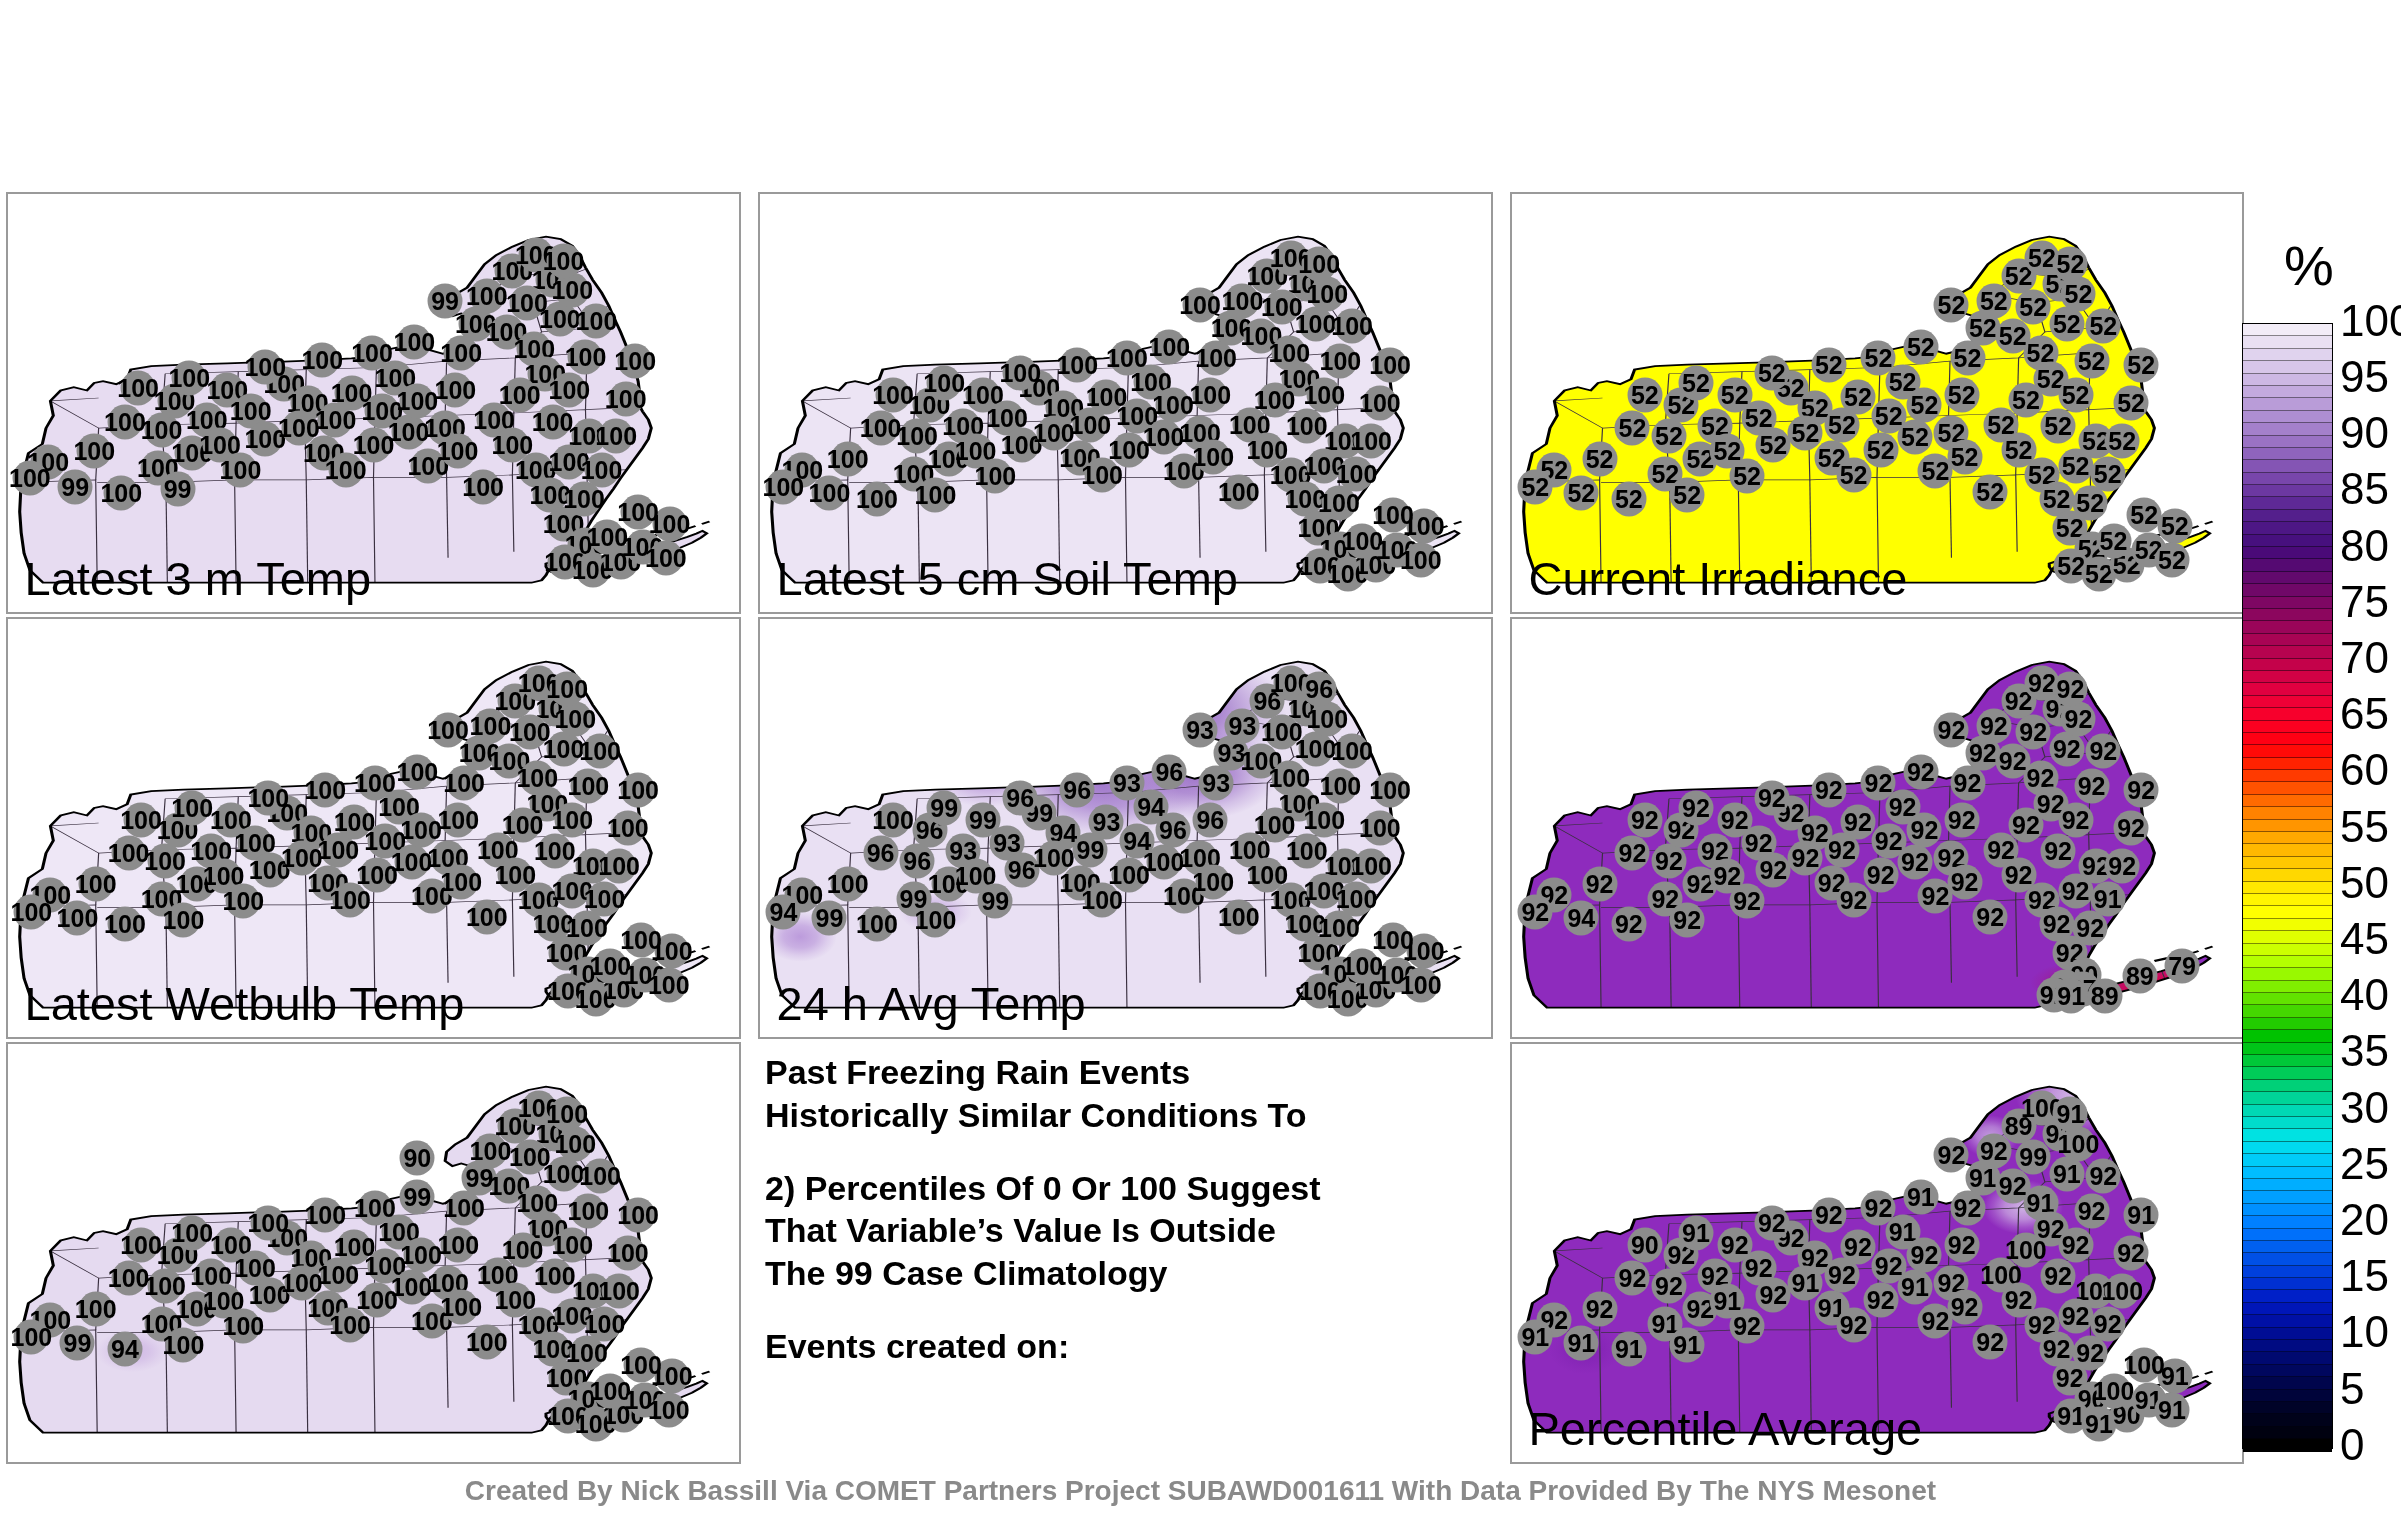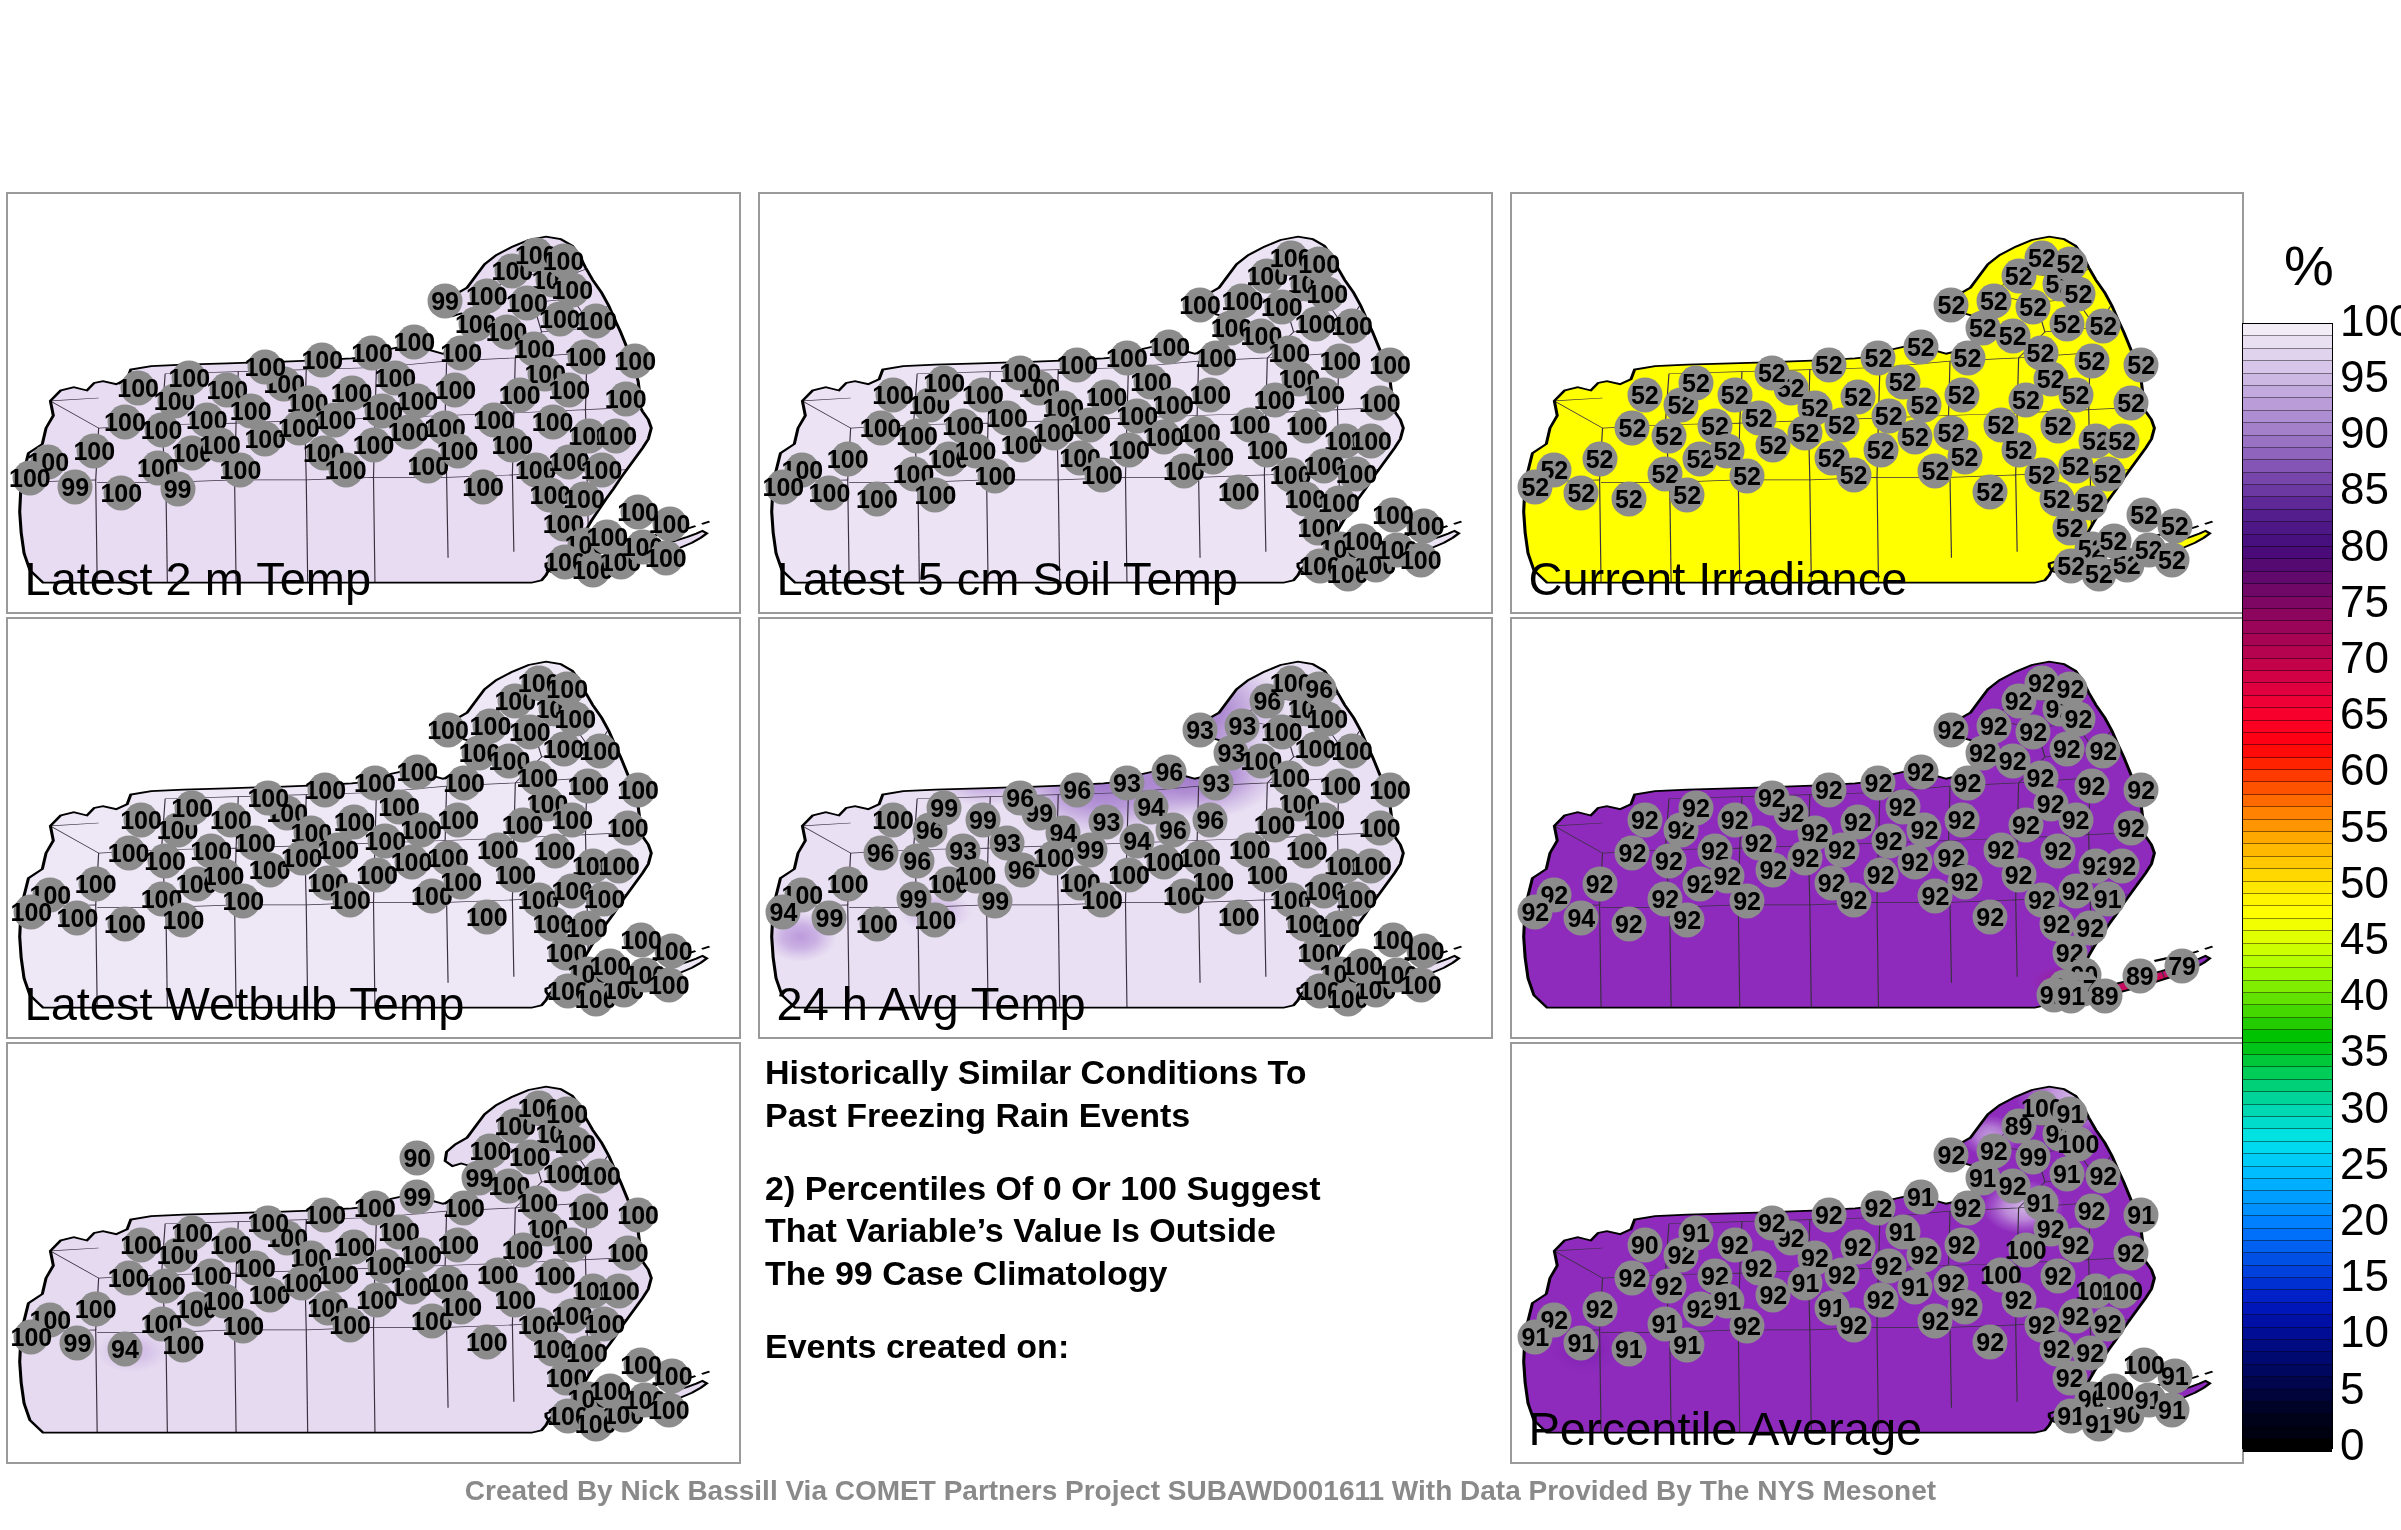--- a/index.html
+++ b/index.html
@@ -443,21 +443,21 @@
           </div>
           <div class="stn" style="left: 61.5%; top: 61.5%;">
             <div class="dot"></div>
             <div class="val">100</div>
           </div>
           <div class="stn" style="left: 65%; top: 70%;">
             <div class="dot"></div>
             <div class="val">100</div>
           </div>
         </div>
-        <div class="panel-label">Latest 2 m Temp</div>
+        <div class="panel-label">Latest 3 m Temp</div>
       </div>
       <div class="panel" style="left: 758px; top: 192px; width: 735px; height: 422px;">
         <div class="mapwrap">
           <svg class="mapsvg" viewBox="0 0 1 1" preserveAspectRatio="none">
             <defs>
               <clipPath id="clipState1">
                 <path d="M 0.018 0.690 L 0.028 0.620 L 0.047 0.598 L 0.052 0.560 L 0.062 0.530 L 0.058 0.495 L 0.072 0.470 L 0.090 0.462 L 0.108 0.470 L 0.118 0.452 L 0.130 0.448 L 0.148 0.455 L 0.163 0.443 L 0.168 0.420 L 0.196 0.412 L 0.240 0.408 L 0.300 0.405 L 0.360 0.402 L 0.420 0.398 L 0.470 0.393 L 0.500 0.388 L 0.520 0.372 L 0.545 0.362 L 0.570 0.370 L 0.595 0.382 L 0.618 0.372 L 0.632 0.350 L 0.640 0.318 L 0.632 0.292 L 0.620 0.286 L 0.608 0.292 L 0.598 0.280 L 0.600 0.258 L 0.612 0.240 L 0.628 0.224 L 0.640 0.196 L 0.652 0.168 L 0.668 0.146 L 0.690 0.126 L 0.712 0.110 L 0.736 0.102 L 0.756 0.108 L 0.772 0.124 L 0.782 0.148 L 0.790 0.176 L 0.800 0.206 L 0.812 0.236 L 0.822 0.268 L 0.830 0.300 L 0.838 0.330 L 0.845 0.360 L 0.852 0.390 L 0.858 0.420 L 0.862 0.448 L 0.864 0.475 L 0.862 0.500 L 0.868 0.520 L 0.876 0.540 L 0.880 0.560 L 0.876 0.586 L 0.868 0.608 L 0.858 0.632 L 0.848 0.656 L 0.838 0.680 L 0.828 0.706 L 0.818 0.730 L 0.808 0.756 L 0.798 0.782 L 0.790 0.806 L 0.784 0.828 L 0.776 0.846 L 0.768 0.860 L 0.758 0.872 L 0.748 0.884 L 0.740 0.898 L 0.736 0.912 L 0.730 0.924 L 0.716 0.930 L 0.700 0.930 L 0.684 0.930 L 0.660 0.930 L 0.620 0.930 L 0.560 0.930 L 0.500 0.930 L 0.430 0.930 L 0.360 0.930 L 0.290 0.930 L 0.220 0.930 L 0.150 0.930 L 0.090 0.930 L 0.048 0.930 L 0.030 0.900 L 0.022 0.860 L 0.018 0.810 L 0.016 0.760 L 0.018 0.690 Z"></path>
                 <path d="M 0.736 0.884 L 0.750 0.876 L 0.766 0.874 L 0.782 0.880 L 0.800 0.882 L 0.820 0.876 L 0.842 0.866 L 0.866 0.854 L 0.890 0.842 L 0.912 0.830 L 0.930 0.820 L 0.942 0.812 L 0.950 0.806 L 0.956 0.812 L 0.948 0.822 L 0.936 0.834 L 0.920 0.846 L 0.900 0.858 L 0.878 0.870 L 0.856 0.882 L 0.834 0.892 L 0.812 0.900 L 0.790 0.906 L 0.770 0.910 L 0.752 0.910 L 0.740 0.902 L 0.736 0.892 Z"></path>
               </clipPath>
             </defs>
@@ -3225,22 +3225,22 @@
           <div class="stn" style="left: 65.5%; top: 71.2%;">
             <div class="dot"></div>
             <div class="val">92</div>
           </div>
         </div>
         <div class="panel-label">Percentile Average</div>
       </div>
     </div>
 
   <div id="text-panel" style="left: 765px; top: 1051px; width: 720px; height: 413px;">
+      <div class="tp-line">Past Freezing Rain Events</div>
       <div class="tp-line">Historically Similar Conditions To</div>
-      <div class="tp-line">Past Freezing Rain Events</div>
       <div class="tp-gap"></div>
       <div class="tp-line">2) Percentiles Of 0 Or 100 Suggest</div>
       <div class="tp-line">That Variable’s Value Is Outside</div>
       <div class="tp-line">The 99 Case Climatology</div>
       <div class="tp-gap"></div>
       <div class="tp-line">Events created on:</div>
     </div>
 
   <div id="cb-unit" style="left: 2284px; top: 233px;">%</div>
   <div id="cb-bar" style="left: 2242px; top: 323px; width: 89px; height: 1124px;">

